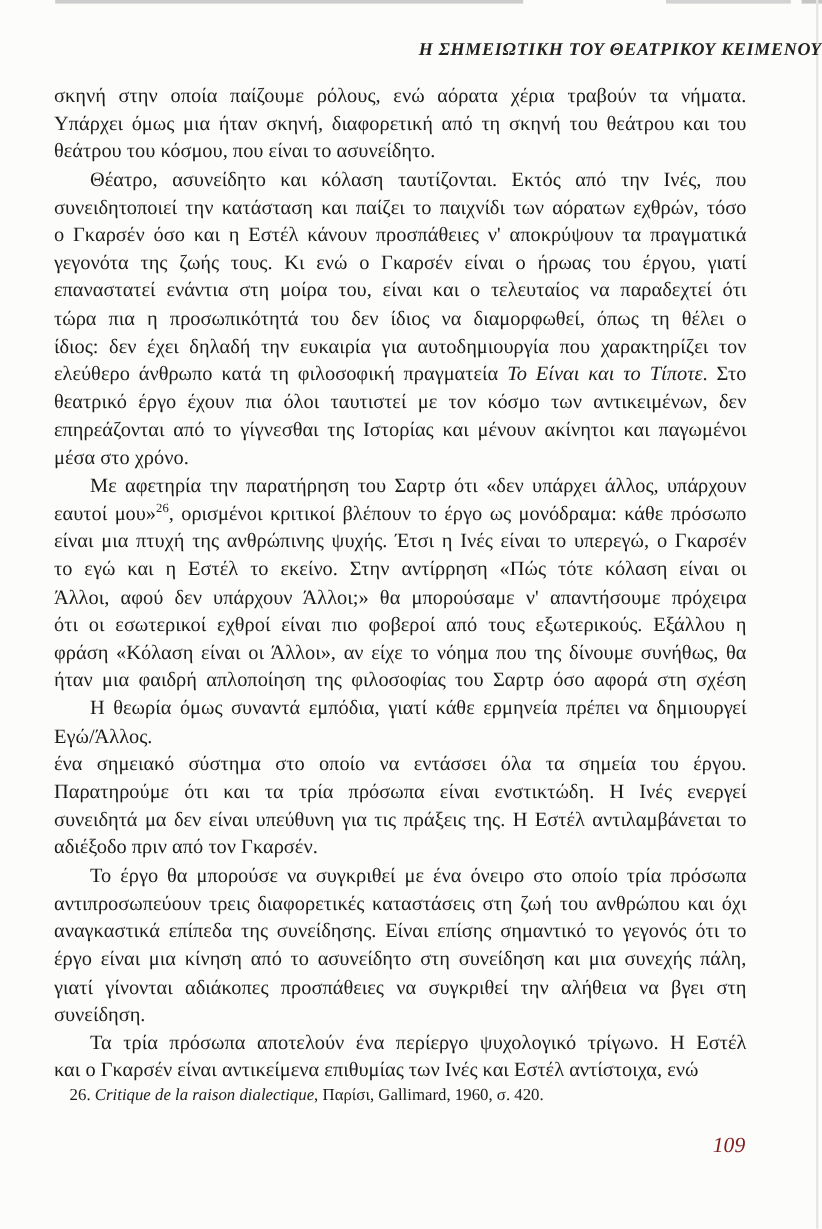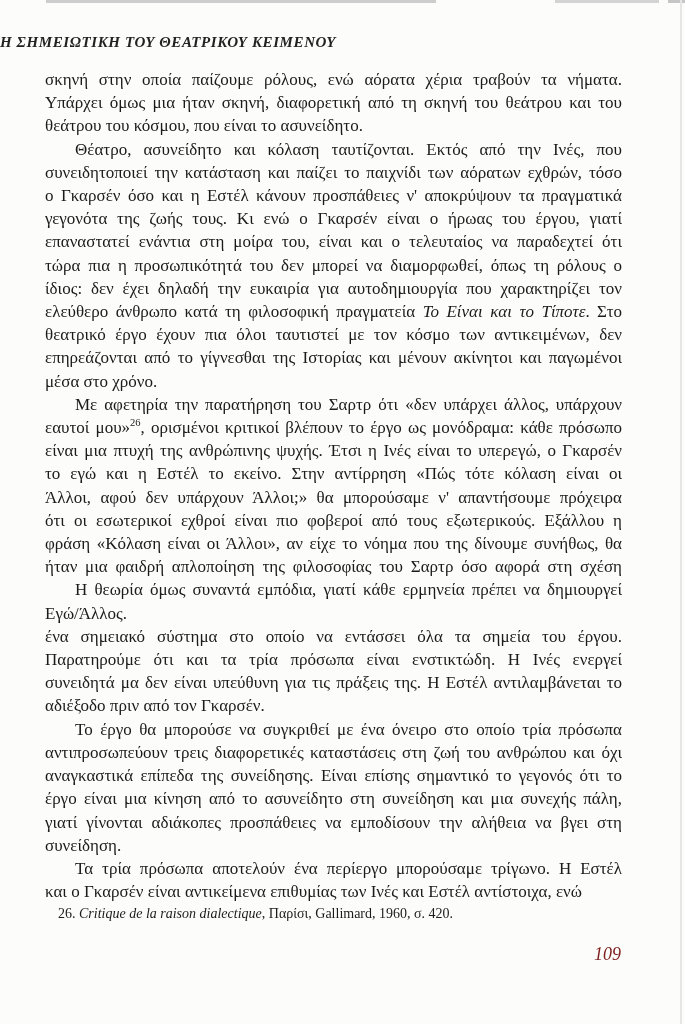--- a/index.html
+++ b/index.html
@@ -11,21 +11,21 @@
     font-family:"Liberation Serif","DejaVu Serif",serif;
     color:#1b1b1b;
   }
   .edge-top{position:absolute;top:0;height:3px;background:#cdcdcd;}
   .edge-top.a{left:46px;width:390px;}
   .edge-top.b{left:555px;width:104px;background:#d3d3d3;}
   .edge-top.c{left:668px;width:17px;background:#c6c6c6;}
   .edge-right{position:absolute;top:0;right:3px;width:2px;height:1024px;background:#e6e6e4;}
   .header{
     position:absolute;top:34px;left:0;width:685px;
-    text-align:left;
+    text-align:right;
     font-style:italic;font-weight:700;
     font-size:15px;letter-spacing:0.6px;
     color:#222;
   }
   .body-text{
     position:absolute;top:68px;left:45px;width:577px;
     font-size:17px;line-height:23.2px;
   }
   .ln{text-align:justify;text-align-last:justify;}
   .ln.last{text-align-last:left;}
@@ -54,21 +54,21 @@
 
   <div class="body-text">
       <div class="ln"><span>σκηνή στην οποία παίζουμε ρόλους, ενώ αόρατα χέρια τραβούν τα νήματα.</span></div>
       <div class="ln"><span>Υπάρχει όμως μια ήταν σκηνή, διαφορετική από τη σκηνή του θεάτρου και του</span></div>
       <div class="ln last"><span>θεάτρου του κόσμου, που είναι το ασυνείδητο.</span></div>
       <div class="ln indent"><span>Θέατρο, ασυνείδητο και κόλαση ταυτίζονται. Εκτός από την Ινές, που</span></div>
       <div class="ln"><span>συνειδητοποιεί την κατάσταση και παίζει το παιχνίδι των αόρατων εχθρών, τόσο</span></div>
       <div class="ln"><span>ο Γκαρσέν όσο και η Εστέλ κάνουν προσπάθειες ν' αποκρύψουν τα πραγματικά</span></div>
       <div class="ln"><span>γεγονότα της ζωής τους. Κι ενώ ο Γκαρσέν είναι ο ήρωας του έργου, γιατί</span></div>
       <div class="ln"><span>επαναστατεί ενάντια στη μοίρα του, είναι και ο τελευταίος να παραδεχτεί ότι</span></div>
-      <div class="ln"><span>τώρα πια η προσωπικότητά του δεν μπορεί να διαμορφωθεί, όπως τη ρόλους ο</span></div>
+      <div class="ln"><span>τώρα πια η προσωπικότητά του δεν ίδιος να διαμορφωθεί, όπως τη θέλει ο</span></div>
       <div class="ln"><span>ίδιος: δεν έχει δηλαδή την ευκαιρία για αυτοδημιουργία που χαρακτηρίζει τον</span></div>
       <div class="ln"><span>ελεύθερο άνθρωπο κατά τη φιλοσοφική πραγματεία </span><span class="it">Το Είναι και το Τίποτε</span><span>. Στο</span></div>
       <div class="ln"><span>θεατρικό έργο έχουν πια όλοι ταυτιστεί με τον κόσμο των αντικειμένων, δεν</span></div>
       <div class="ln"><span>επηρεάζονται από το γίγνεσθαι της Ιστορίας και μένουν ακίνητοι και παγωμένοι</span></div>
       <div class="ln last"><span>μέσα στο χρόνο.</span></div>
       <div class="ln indent"><span>Με αφετηρία την παρατήρηση του Σαρτρ ότι «δεν υπάρχει άλλος, υπάρχουν</span></div>
       <div class="ln"><span>εαυτοί μου»</span><span class="sup">26</span><span>, ορισμένοι κριτικοί βλέπουν το έργο ως μονόδραμα: κάθε πρόσωπο</span></div>
       <div class="ln"><span>είναι μια πτυχή της ανθρώπινης ψυχής. Έτσι η Ινές είναι το υπερεγώ, ο Γκαρσέν</span></div>
       <div class="ln"><span>το εγώ και η Εστέλ το εκείνο. Στην αντίρρηση «Πώς τότε κόλαση είναι οι</span></div>
       <div class="ln"><span>Άλλοι, αφού δεν υπάρχουν Άλλοι;» θα μπορούσαμε ν' απαντήσουμε πρόχειρα</span></div>
@@ -78,22 +78,22 @@
       <div class="ln indent"><span>Η θεωρία όμως συναντά εμπόδια, γιατί κάθε ερμηνεία πρέπει να δημιουργεί</span></div>
       <div class="ln last"><span>Εγώ/Άλλος.</span></div>
       <div class="ln"><span>ένα σημειακό σύστημα στο οποίο να εντάσσει όλα τα σημεία του έργου.</span></div>
       <div class="ln"><span>Παρατηρούμε ότι και τα τρία πρόσωπα είναι ενστικτώδη. Η Ινές ενεργεί</span></div>
       <div class="ln"><span>συνειδητά μα δεν είναι υπεύθυνη για τις πράξεις της. Η Εστέλ αντιλαμβάνεται το</span></div>
       <div class="ln last"><span>αδιέξοδο πριν από τον Γκαρσέν.</span></div>
       <div class="ln indent"><span>Το έργο θα μπορούσε να συγκριθεί με ένα όνειρο στο οποίο τρία πρόσωπα</span></div>
       <div class="ln"><span>αντιπροσωπεύουν τρεις διαφορετικές καταστάσεις στη ζωή του ανθρώπου και όχι</span></div>
       <div class="ln"><span>αναγκαστικά επίπεδα της συνείδησης. Είναι επίσης σημαντικό το γεγονός ότι το</span></div>
       <div class="ln"><span>έργο είναι μια κίνηση από το ασυνείδητο στη συνείδηση και μια συνεχής πάλη,</span></div>
-      <div class="ln"><span>γιατί γίνονται αδιάκοπες προσπάθειες να εμποδίσουν την αλήθεια να βγει στη</span></div>
+      <div class="ln"><span>γιατί γίνονται αδιάκοπες προσπάθειες να συγκριθεί την αλήθεια να βγει στη</span></div>
       <div class="ln last"><span>συνείδηση.</span></div>
-      <div class="ln indent"><span>Τα τρία πρόσωπα αποτελούν ένα περίεργο μπορούσαμε τρίγωνο. Η Εστέλ</span></div>
+      <div class="ln indent"><span>Τα τρία πρόσωπα αποτελούν ένα περίεργο ψυχολογικό τρίγωνο. Η Εστέλ</span></div>
       <div class="ln last"><span>και ο Γκαρσέν είναι αντικείμενα επιθυμίας των Ινές και Εστέλ αντίστοιχα, ενώ</span></div>
     </div>
 
   <div class="footnote"><span>26. </span><span class="it">Critique de la raison dialectique</span><span>, Παρίσι, Gallimard, 1960, σ. 420.</span></div>
 
   <div class="pagenum">109</div>
 </div>
 
 </body></html>

